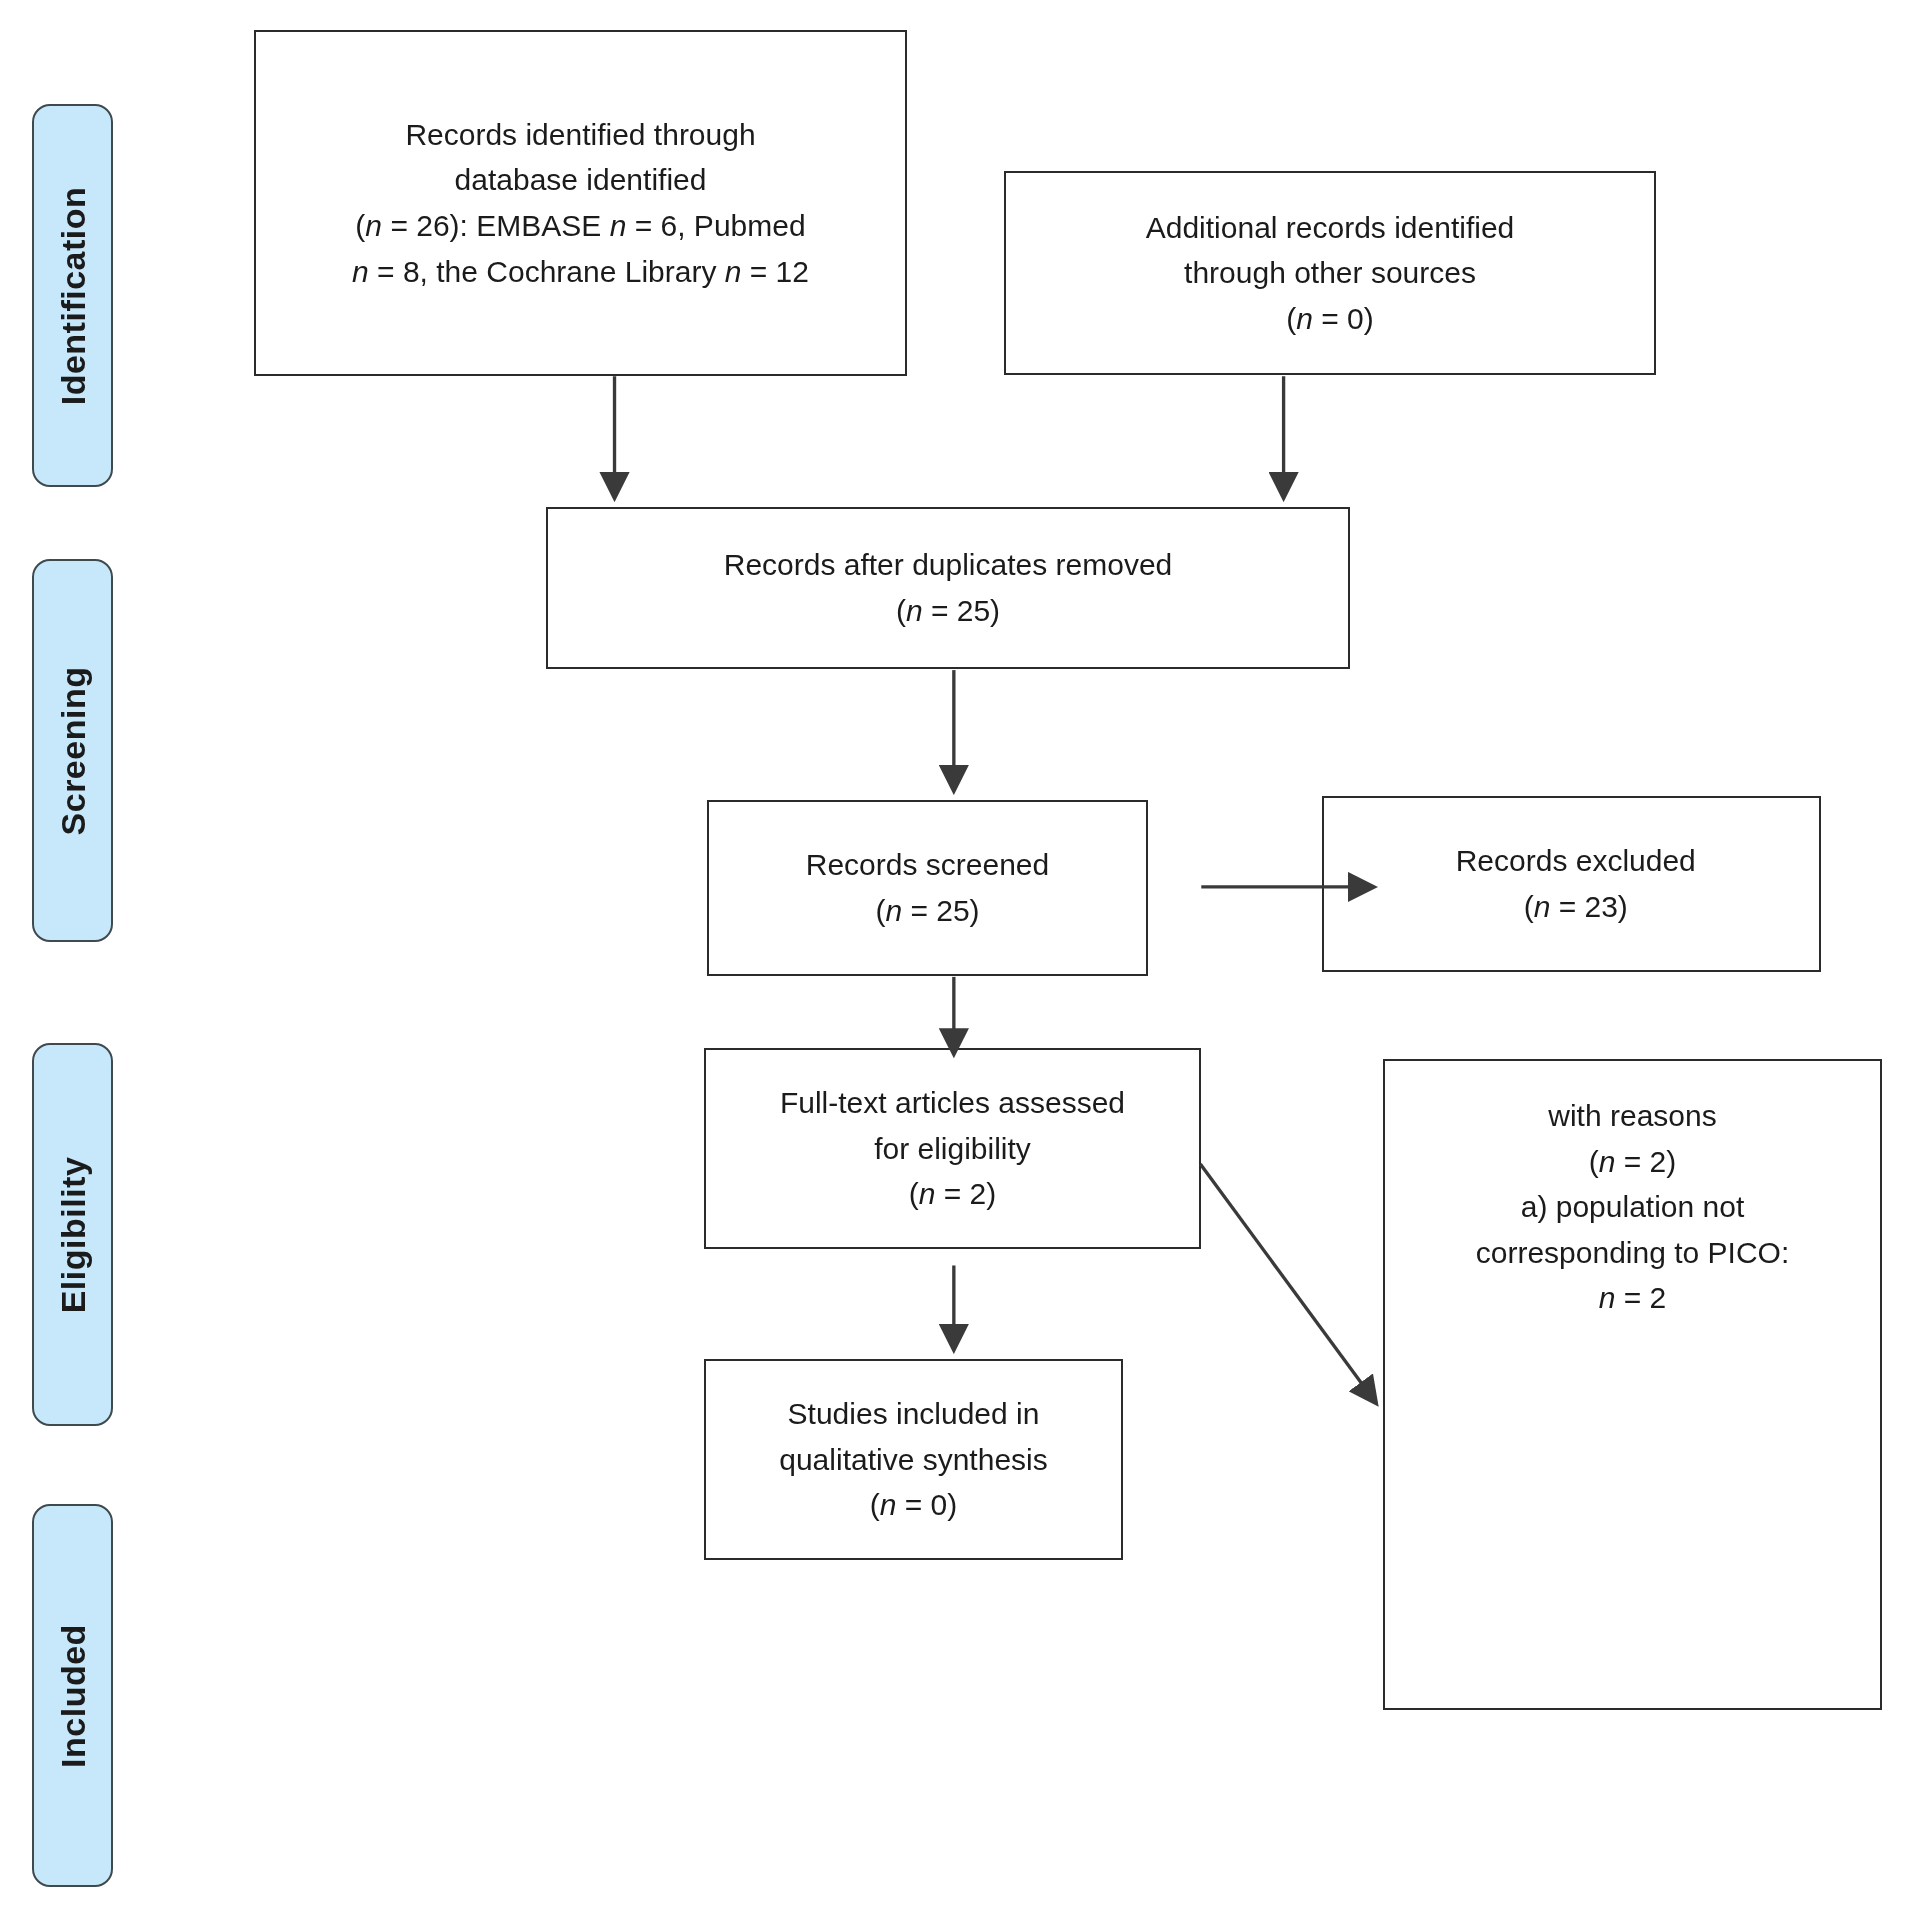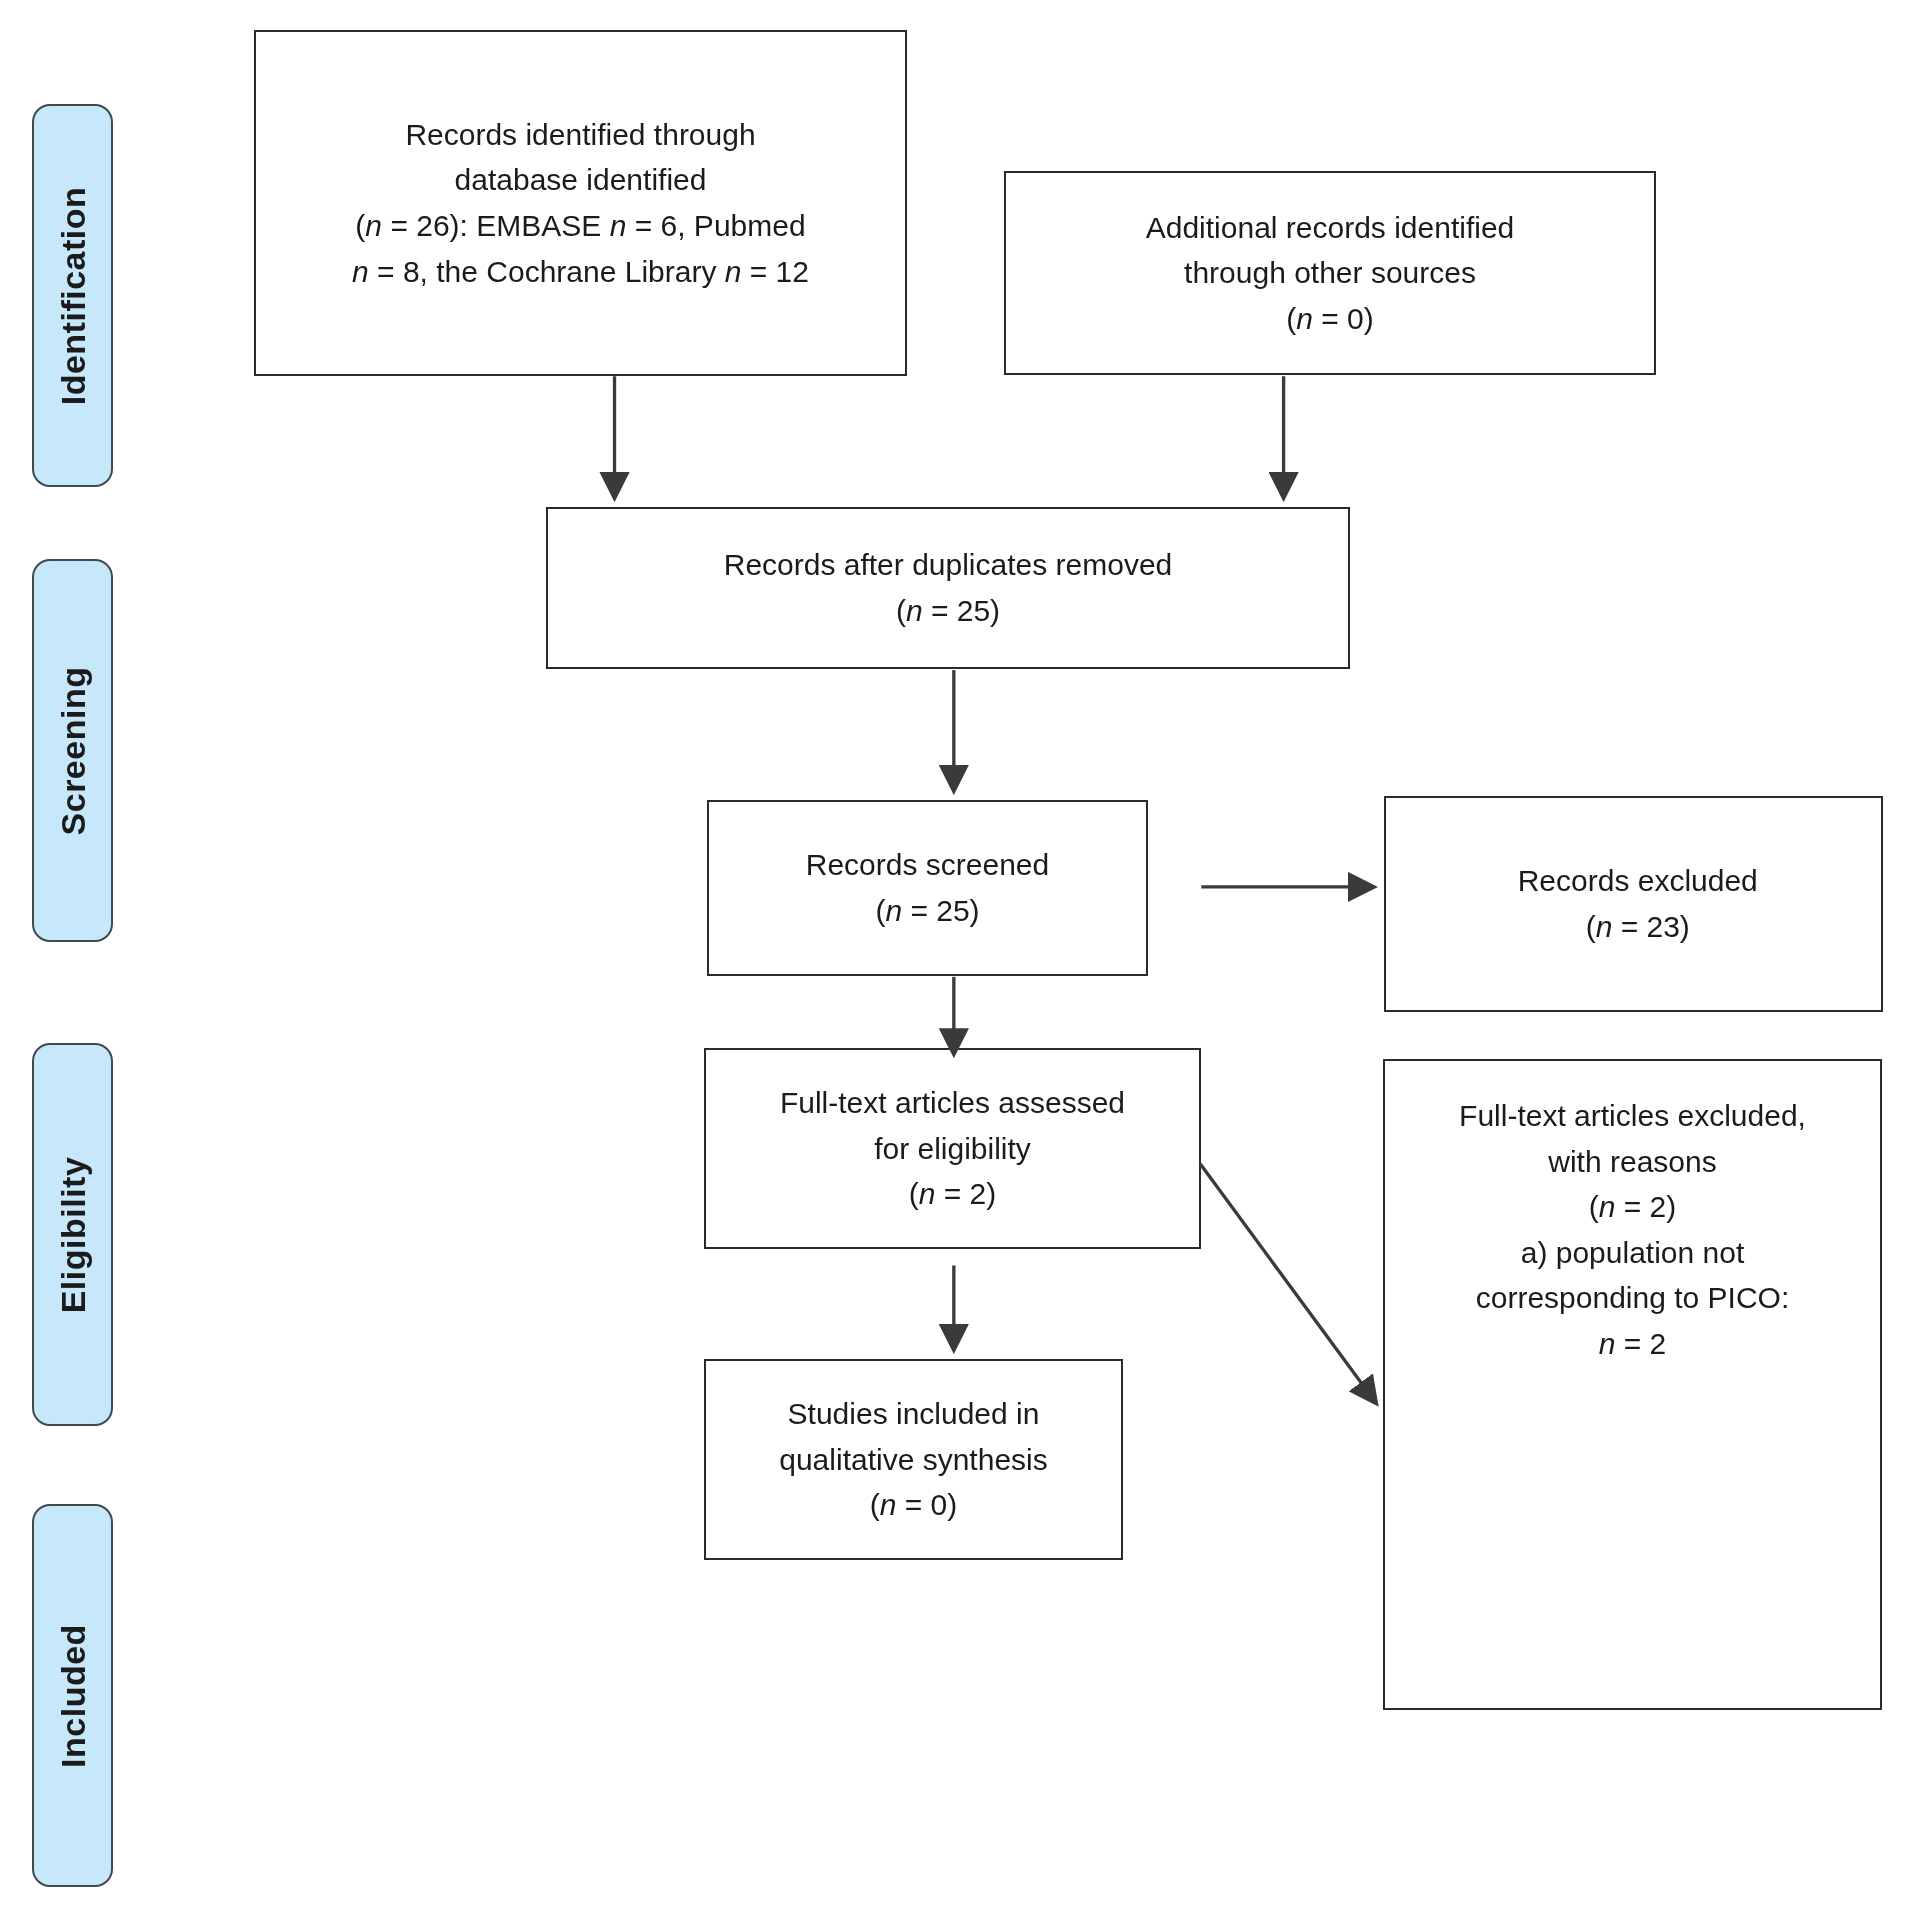--- a/index.html
+++ b/index.html
@@ -106,33 +106,32 @@
   <div class="box" style="left:546px; top:507px; width:804px; height:162px;">
     <div class="line">Records after duplicates removed</div>
     <div class="line">(<em>n</em> = 25)</div>
   </div>
 
   <div class="box" style="left:707px; top:800px; width:441px; height:176px;">
     <div class="line">Records screened</div>
     <div class="line">(<em>n</em> = 25)</div>
   </div>
 
-  <div class="box" style="left:1384px; top:796px; width:499px; height:216px;padding-left:20px;">
+  <div class="box" style="left:1322px; top:796px; width:499px; height:176px;padding-left:20px;">
     <div class="line">Records excluded</div>
     <div class="line">(<em>n</em> = 23)</div>
   </div>
 
   <div class="box" style="left:704px; top:1048px; width:497px; height:201px;">
     <div class="line">Full-text articles assessed</div>
     <div class="line">for eligibility</div>
     <div class="line">(<em>n</em> = 2)</div>
   </div>
 
   <div class="box" style="left:1383px; top:1059px; width:499px; height:651px; justify-content:flex-start; padding-top:32px;">
-    <div class="line">Full-text articles excluded,</div>
     <div class="line">with reasons</div>
     <div class="line">(<em>n</em> = 2)</div>
     <div class="line">a) population not</div>
     <div class="line">corresponding to PICO:</div>
     <div class="line"><em>n</em> = 2</div>
   </div>
 
   <div class="box" style="left:704px; top:1359px; width:419px; height:201px;">
     <div class="line">Studies included in</div>
     <div class="line">qualitative synthesis</div>

